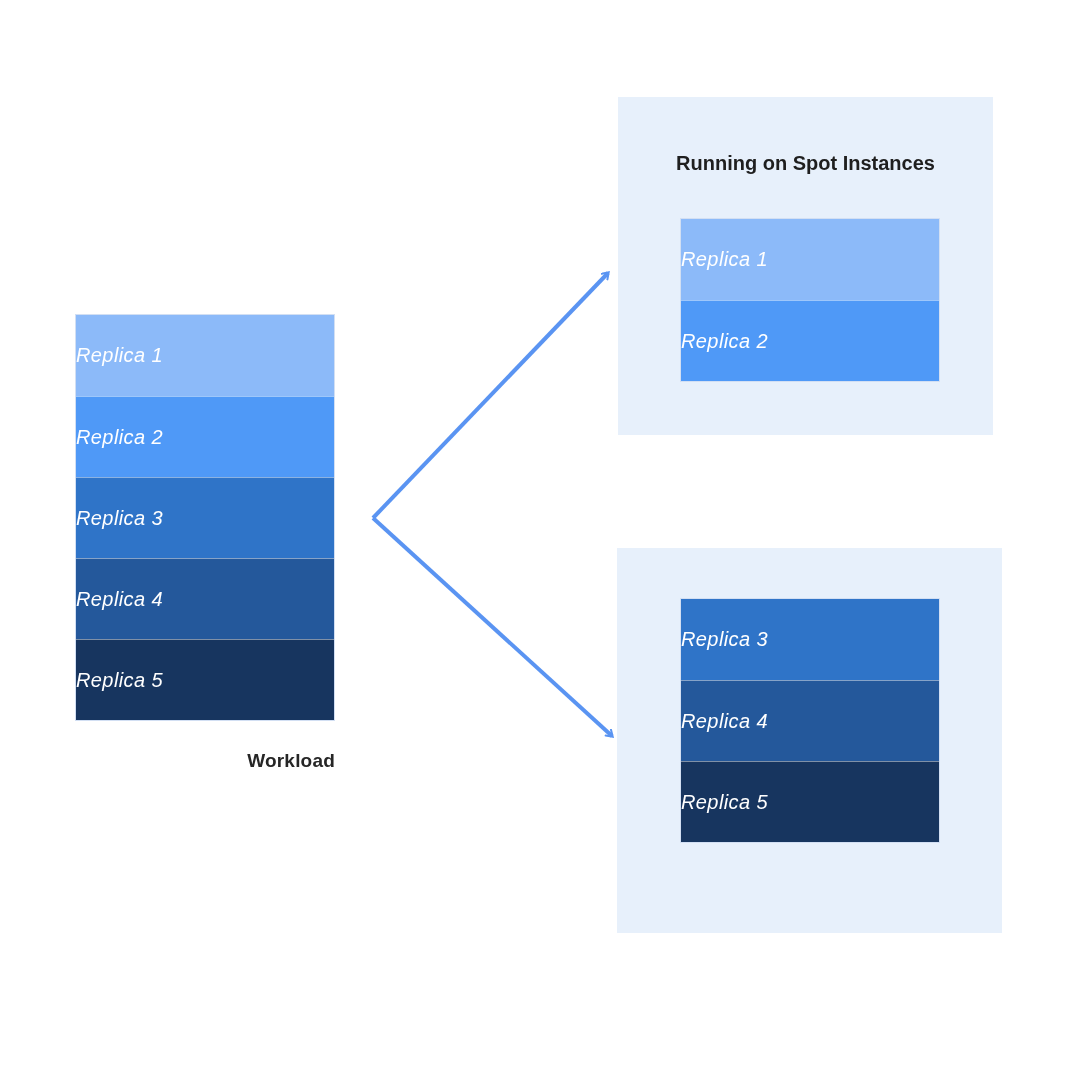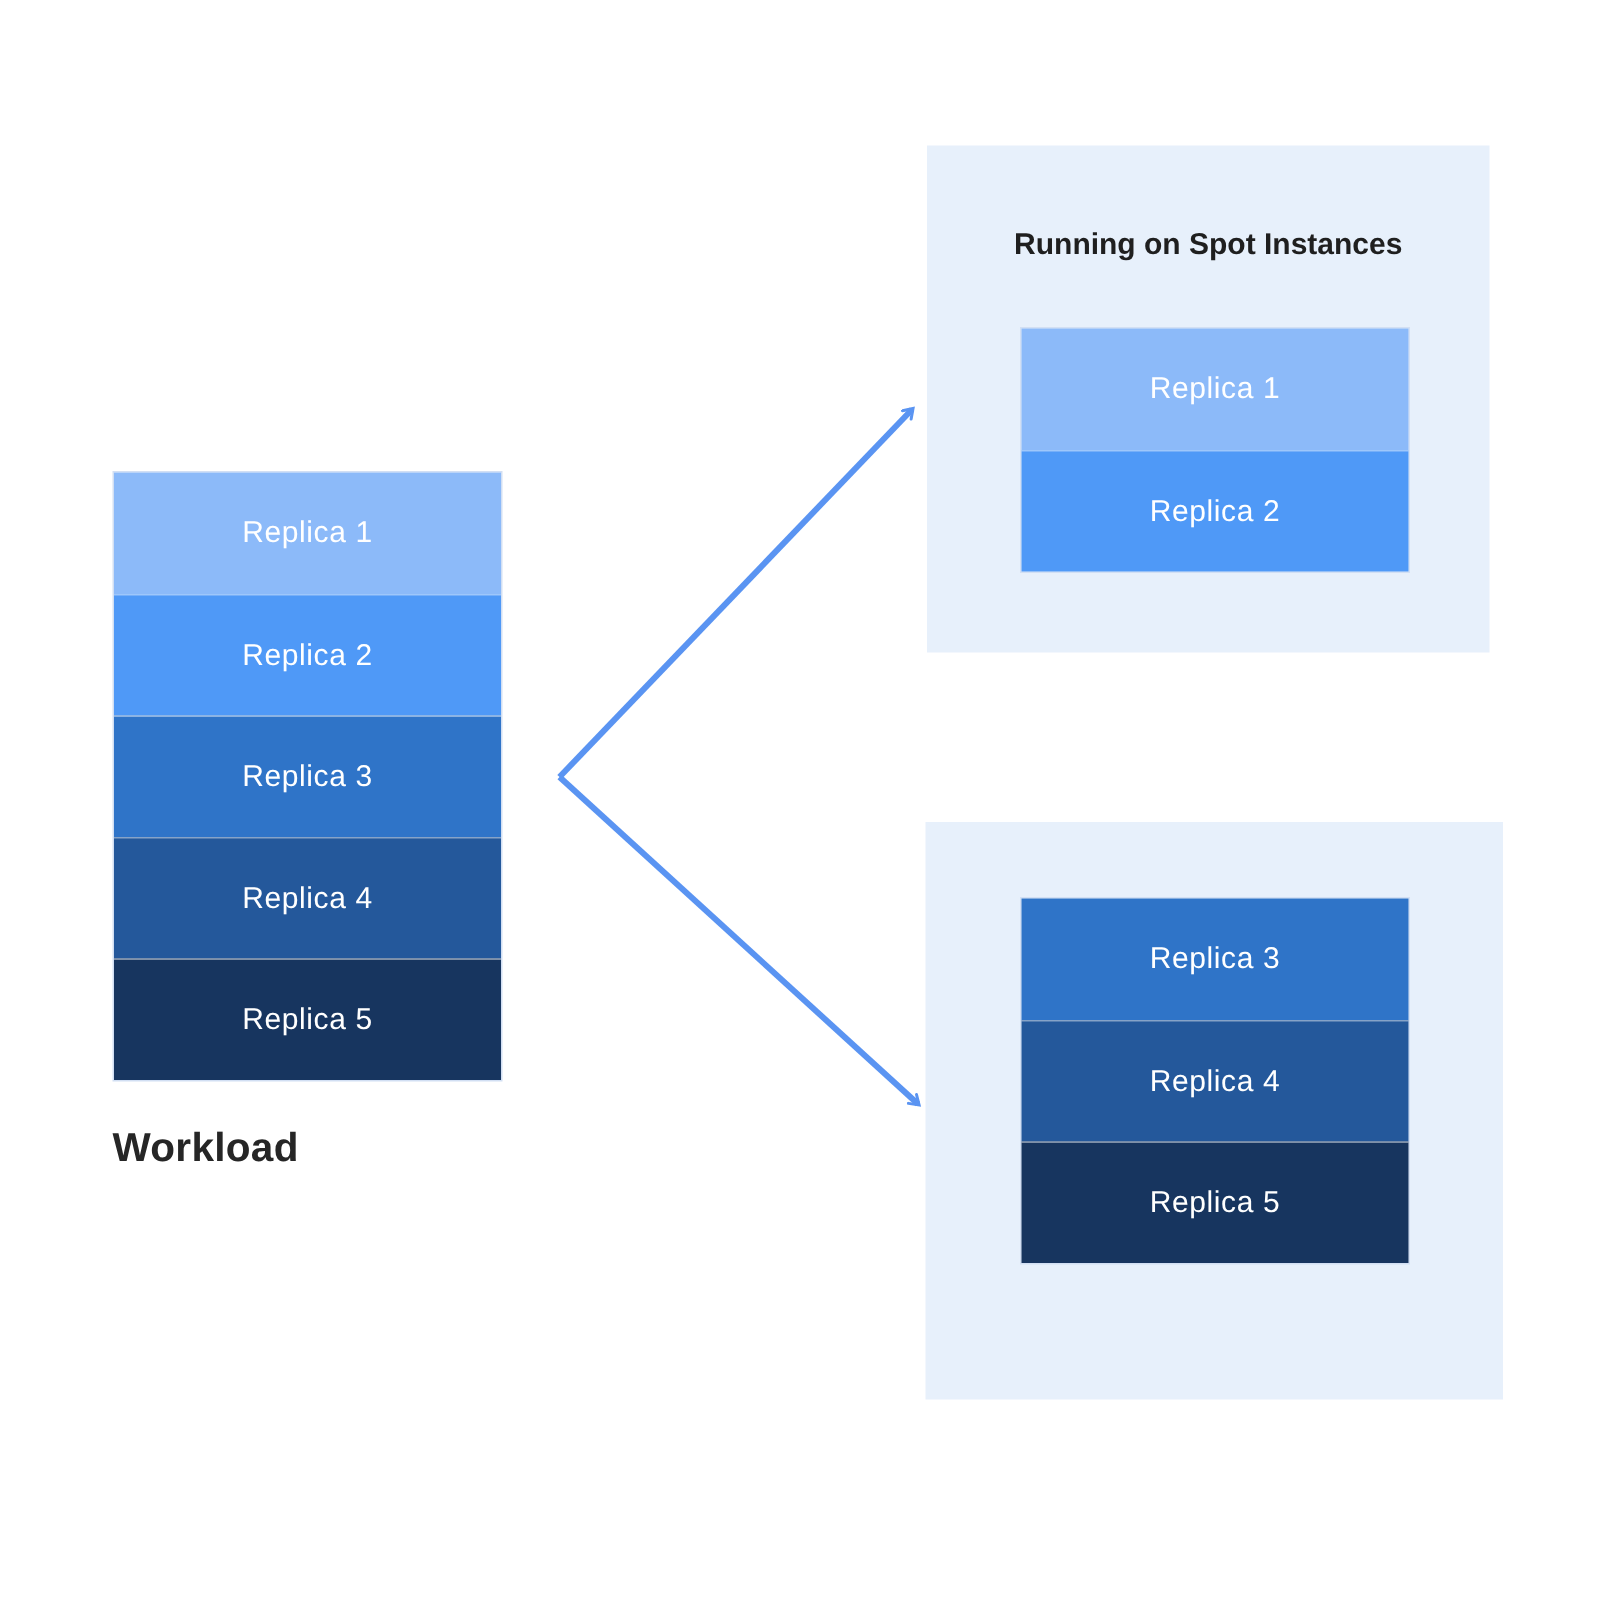--- a/index.html
+++ b/index.html
@@ -18,33 +18,33 @@
   .stack-group {
     position: absolute;
     border: 1px solid #d2dff3;
   }
   .workload-stack { left: 75px; top: 314px; width: 260px; }
   .replica-block {
     width: 100%;
     height: 81px;
     display: flex;
     align-items: center;
-    justify-content: center;
     color: #ffffff;
     font-size: 20px;
     letter-spacing: 0.4px;
+    font-style: italic;
   }
   .replica-block + .replica-block { border-top: 1px solid rgba(255,255,255,0.45); }
 
   .workload-label {
     position: absolute;
     left: 75px; top: 750px;
     width: 260px;
-    text-align: left;
-    font-size: 27px;
+    text-align: right;
+    font-size: 19px;
     font-weight: 700;
     color: #262626;
     letter-spacing: 0.2px;
   }
 
   
   .panel {
     position: absolute;
     padding-left: 33px;
   }

